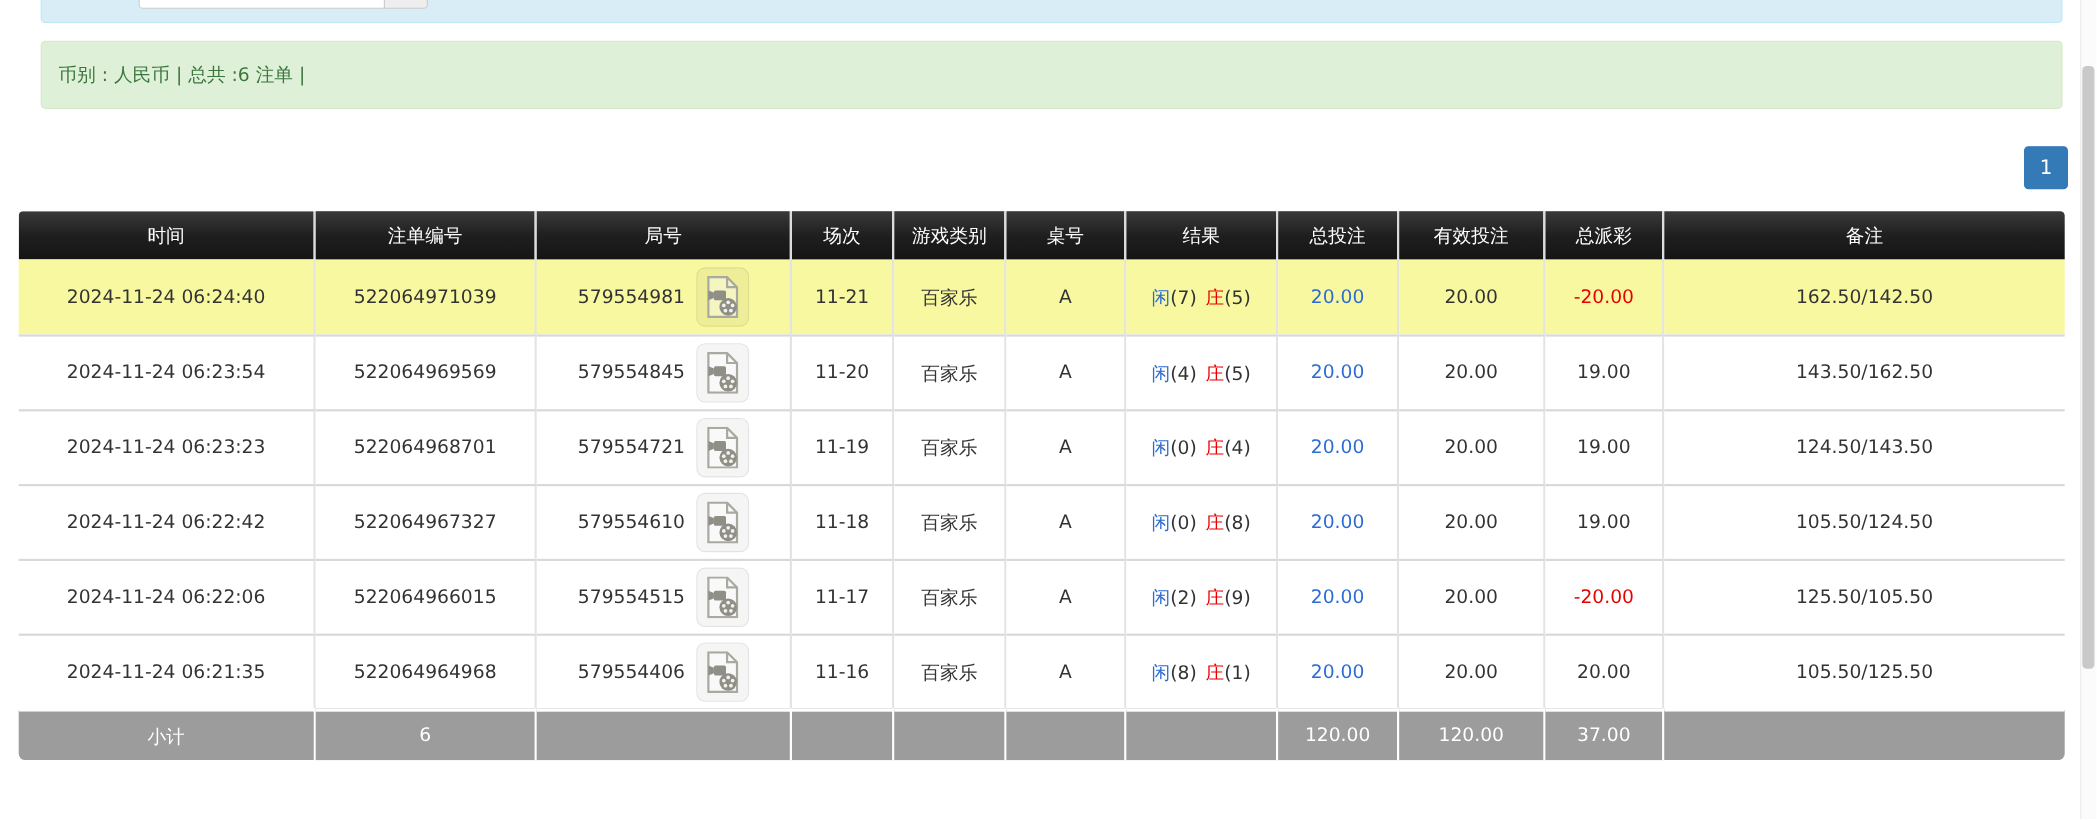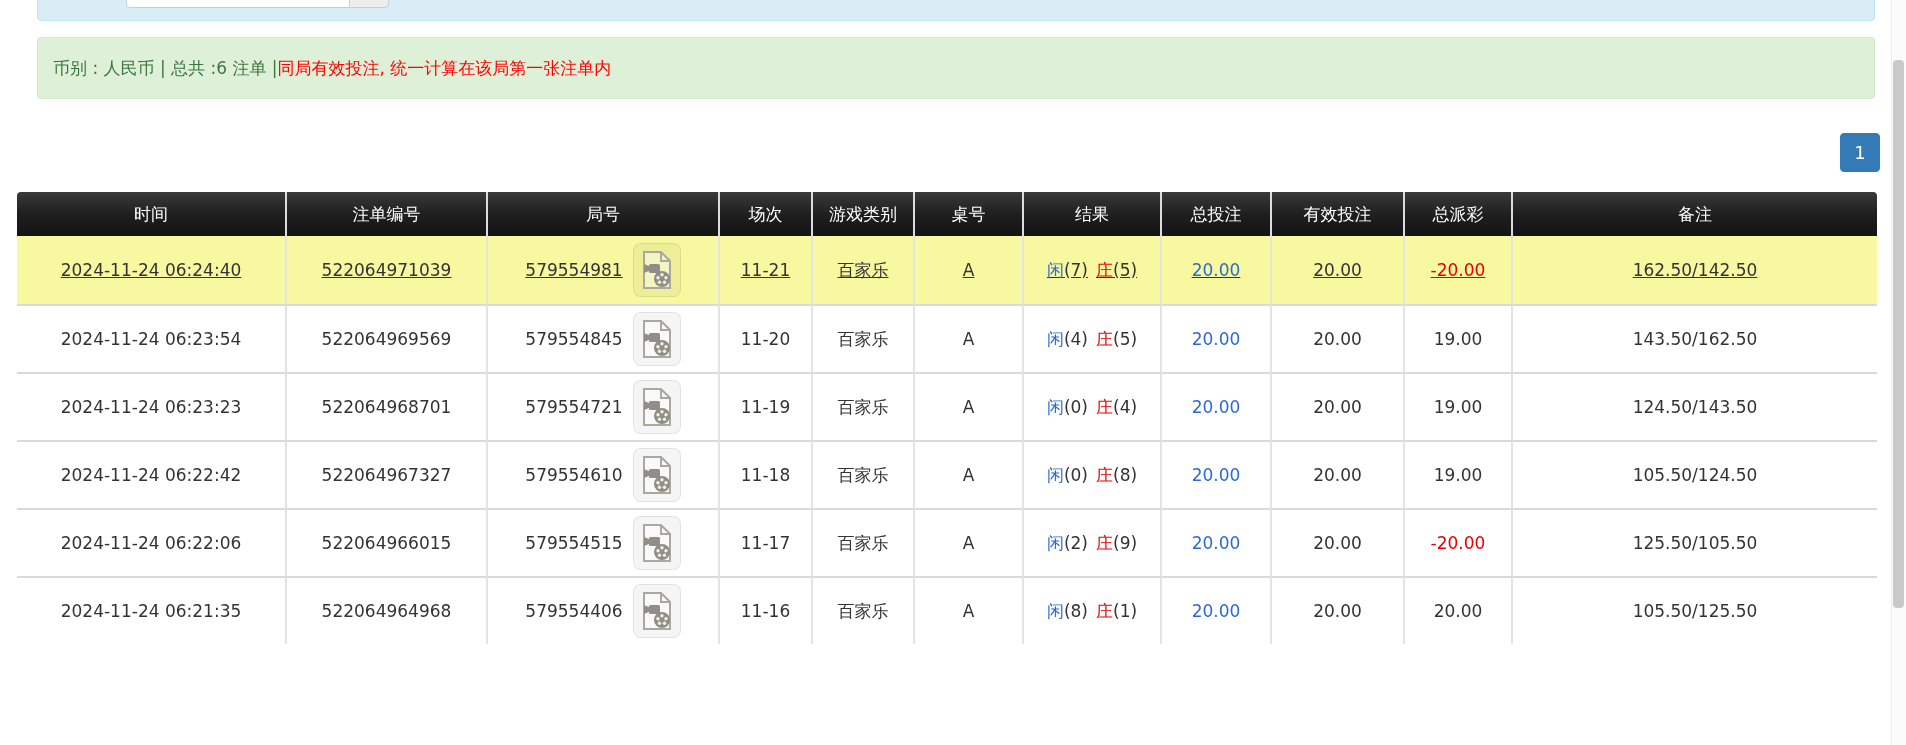--- a/index.html
+++ b/index.html
@@ -45,21 +45,21 @@
     height:44px; color:#fff; font-weight:normal; font-size:17px;
     background:linear-gradient(180deg,#3a3a3a 0%,#1f1f1f 50%,#141414 100%);
     border-right:2px solid #dcdcdc;
   }
   thead th:first-child { border-top-left-radius:4px; }
   thead th:last-child { border-right:none; border-top-right-radius:4px;margin-top:28px; }
   tbody td {
     height:68px; font-size:17px; color:#333; background:#fff;
     border-right:2px solid #e3e3e3; border-top:2px solid #d9d9d9;
   }
-  tbody tr:first-child td { border-top:none;text-decoration:underline; }
+  tbody tr:first-child td { border-top:none; }
   tbody td:last-child { border-right:none; }
   tbody tr.hl td { background:#f8f8a0; }
   .round-wrap { display:flex; align-items:center; justify-content:center; gap:10px; }
   .video-btn {
     width:46px; height:52px; border-radius:8px; cursor:pointer;
     background:rgba(0,0,0,0.04); border:1px solid rgba(0,0,0,0.08);
     display:flex; align-items:center; justify-content:center;
   }
   .res-blue { color:#2b6bd3; }
   .res-red  { color:#e60000; }
@@ -89,21 +89,20 @@
 
 <div class="page">
 
   <div class="top-panel">
     <input class="top-input" type="text" value="" style="">
     <button class="top-btn"></button>
   </div>
 
   <div class="alert">
     <span class="alert-left">币别 : 人民币 | 总共 :6 注单 |</span>
-    <span class="alert-right">同局有效投注, 统一计算在该局第一张注单内</span>
   </div>
 
   <div class="pagination">
     <button class="page-btn">1</button>
   </div>
 
   <table class="bet-table">
     <colgroup>
       <col style="width:270px">
         <col style="width:201px">
@@ -331,20 +330,33 @@
     <td>
       <span class="res-blue">闲</span><span>(8)</span><span class="res-red res-gap">庄</span><span>(1)</span>
     </td>
     <td><a class="link">20.00</a></td>
     <td>20.00</td>
     <td class="payout">20.00</td>
     <td>105.50/125.50</td>
   </tr>
 </tbody>
     <tfoot id="table-foot">
+  <tr>
+    <td>小计</td>
+    <td>6</td>
+    <td></td>
+          <td></td>
+    <td></td>
+          <td></td>
+    <td></td>
+    <td>120.00</td>
+    <td>120.00</td>
+    <td>37.00</td>
+    <td></td>
+  </tr>
 
 </tfoot>
   </table>
 
   <div class="scroll-track">
     <div class="scroll-thumb"></div>
   </div>
 
 </div>
 

